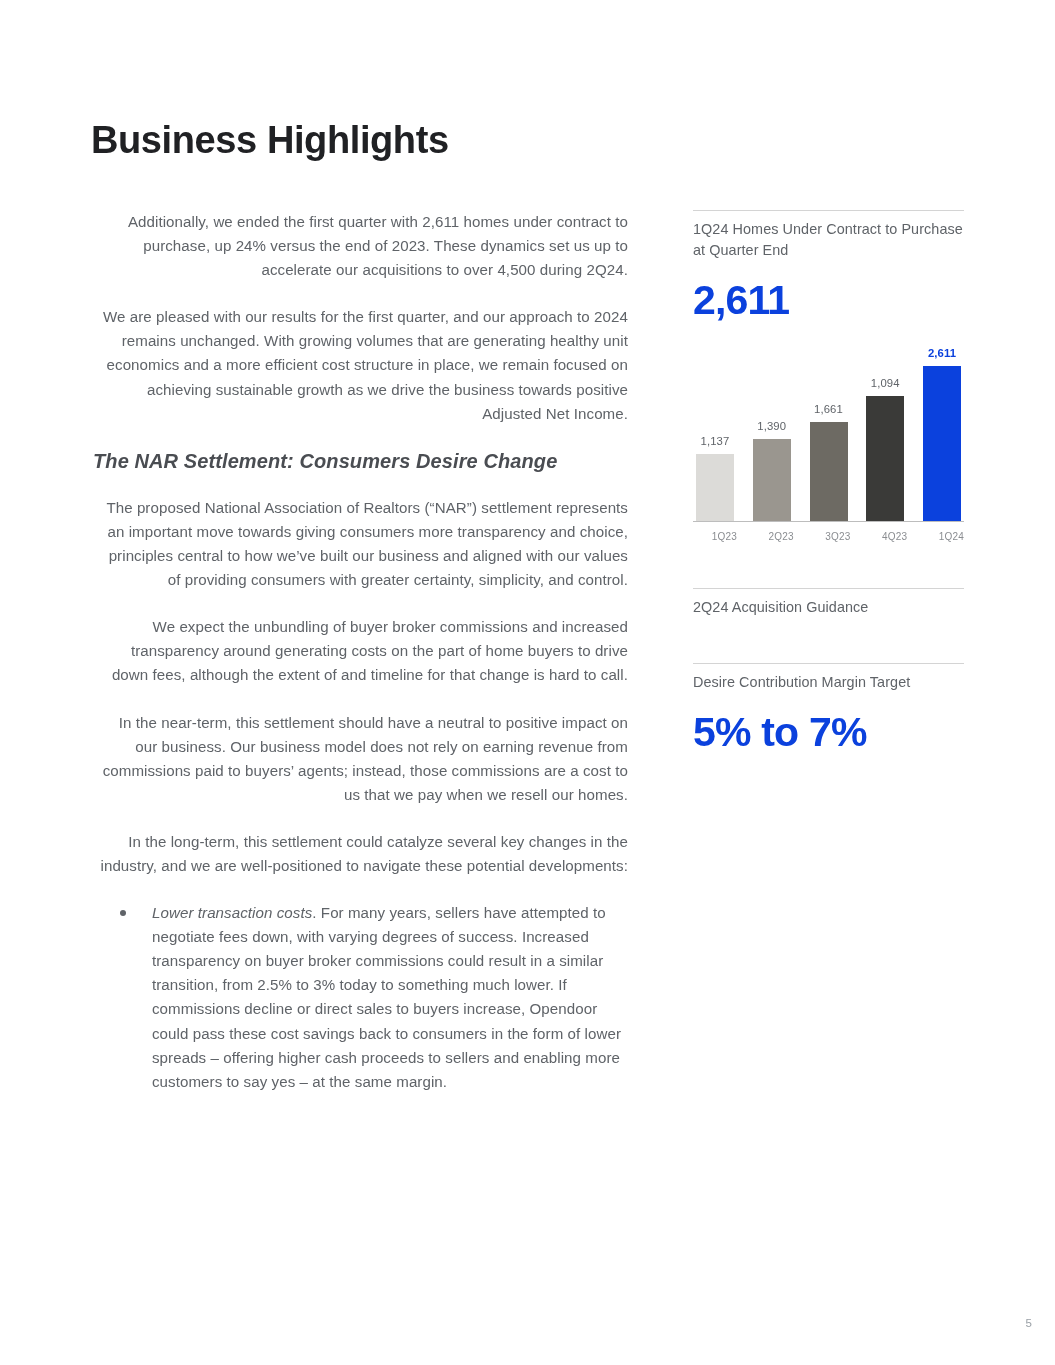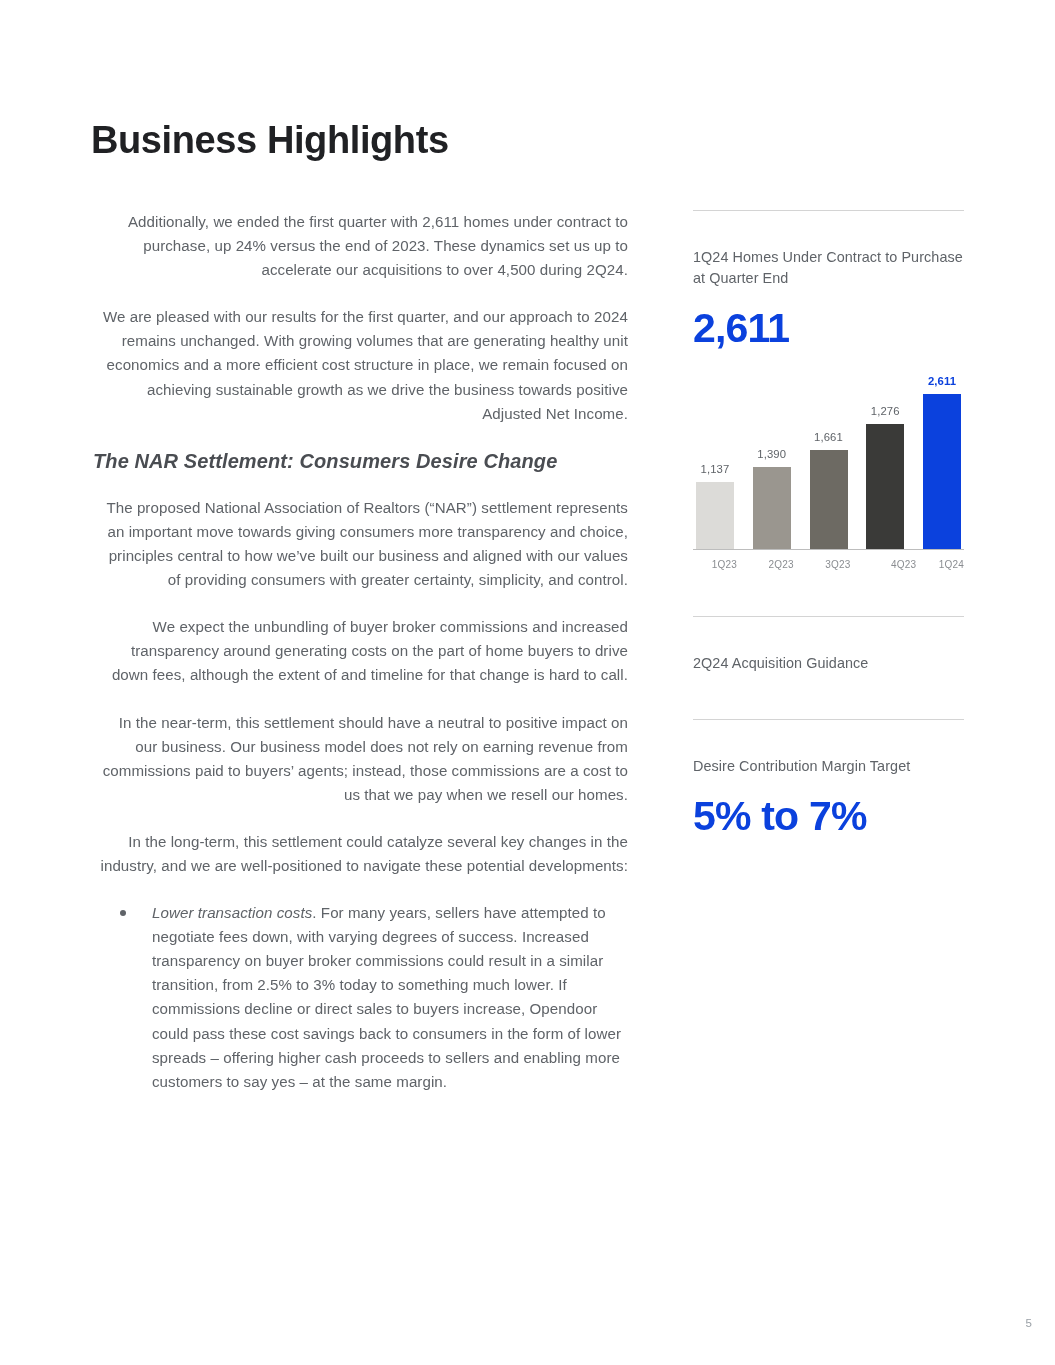--- a/index.html
+++ b/index.html
@@ -97,21 +97,21 @@
   .rule {
     width: 271px;
     height: 1px;
     background: #d4d4d4;
     margin: 0;
   }
   .kpi-label {
     font-size: 14.4px;
     line-height: 21px;
     color: #5f6368;
-    margin-top: 36px;
+    margin-top: 8px;
     letter-spacing: 0.005em;
   }
   .kpi-value {
     font-size: 41px;
     font-weight: 700;
     color: #0b41dd;
     letter-spacing: -0.8px;
     line-height: 1;
     margin-top: 19px;
   }
@@ -223,32 +223,32 @@
             <div class="bar-col" style="left: 56.75px;">
               <div class="bar" style="height: 82px; background: rgb(154, 150, 143);"></div>
               <div class="bar-label" style="bottom: 89px;">1,390</div>
             </div>
             <div class="bar-col" style="left: 113.5px;">
               <div class="bar" style="height: 99px; background: rgb(109, 106, 99);"></div>
               <div class="bar-label" style="bottom: 106px;">1,661</div>
             </div>
             <div class="bar-col" style="left: 170.25px;">
               <div class="bar" style="height: 125px; background: rgb(58, 58, 56);"></div>
-              <div class="bar-label" style="bottom: 132px;">1,276</div>
+              <div class="bar-label" style="bottom: 132px;">1,094</div>
             </div>
             <div class="bar-col" style="left: 227px;">
               <div class="bar" style="height: 155px; background: rgb(11, 65, 221);"></div>
               <div class="bar-label highlight" style="bottom: 162px;">2,611</div>
             </div>
           </div>
         <div class="axis-line"></div>
       <div class="cat-label" style="left: 0px;">1Q23</div>
           <div class="cat-label" style="left: 56.75px;">2Q23</div>
           <div class="cat-label" style="left: 113.5px;">3Q23</div>
-          <div class="cat-label" style="left: 170.25px; margin-left: 9px;">4Q23</div>
+          <div class="cat-label" style="left: 170.25px;">4Q23</div>
           <div class="cat-label" style="left: 227px;">1Q24</div>
         </div>
     </div>
 
     <div style="margin-top:34px;">
       <div class="rule"></div>
       <div class="kpi-label">2Q24 Acquisition Guidance</div>
     </div>
 
     <div style="margin-top:45px;">

